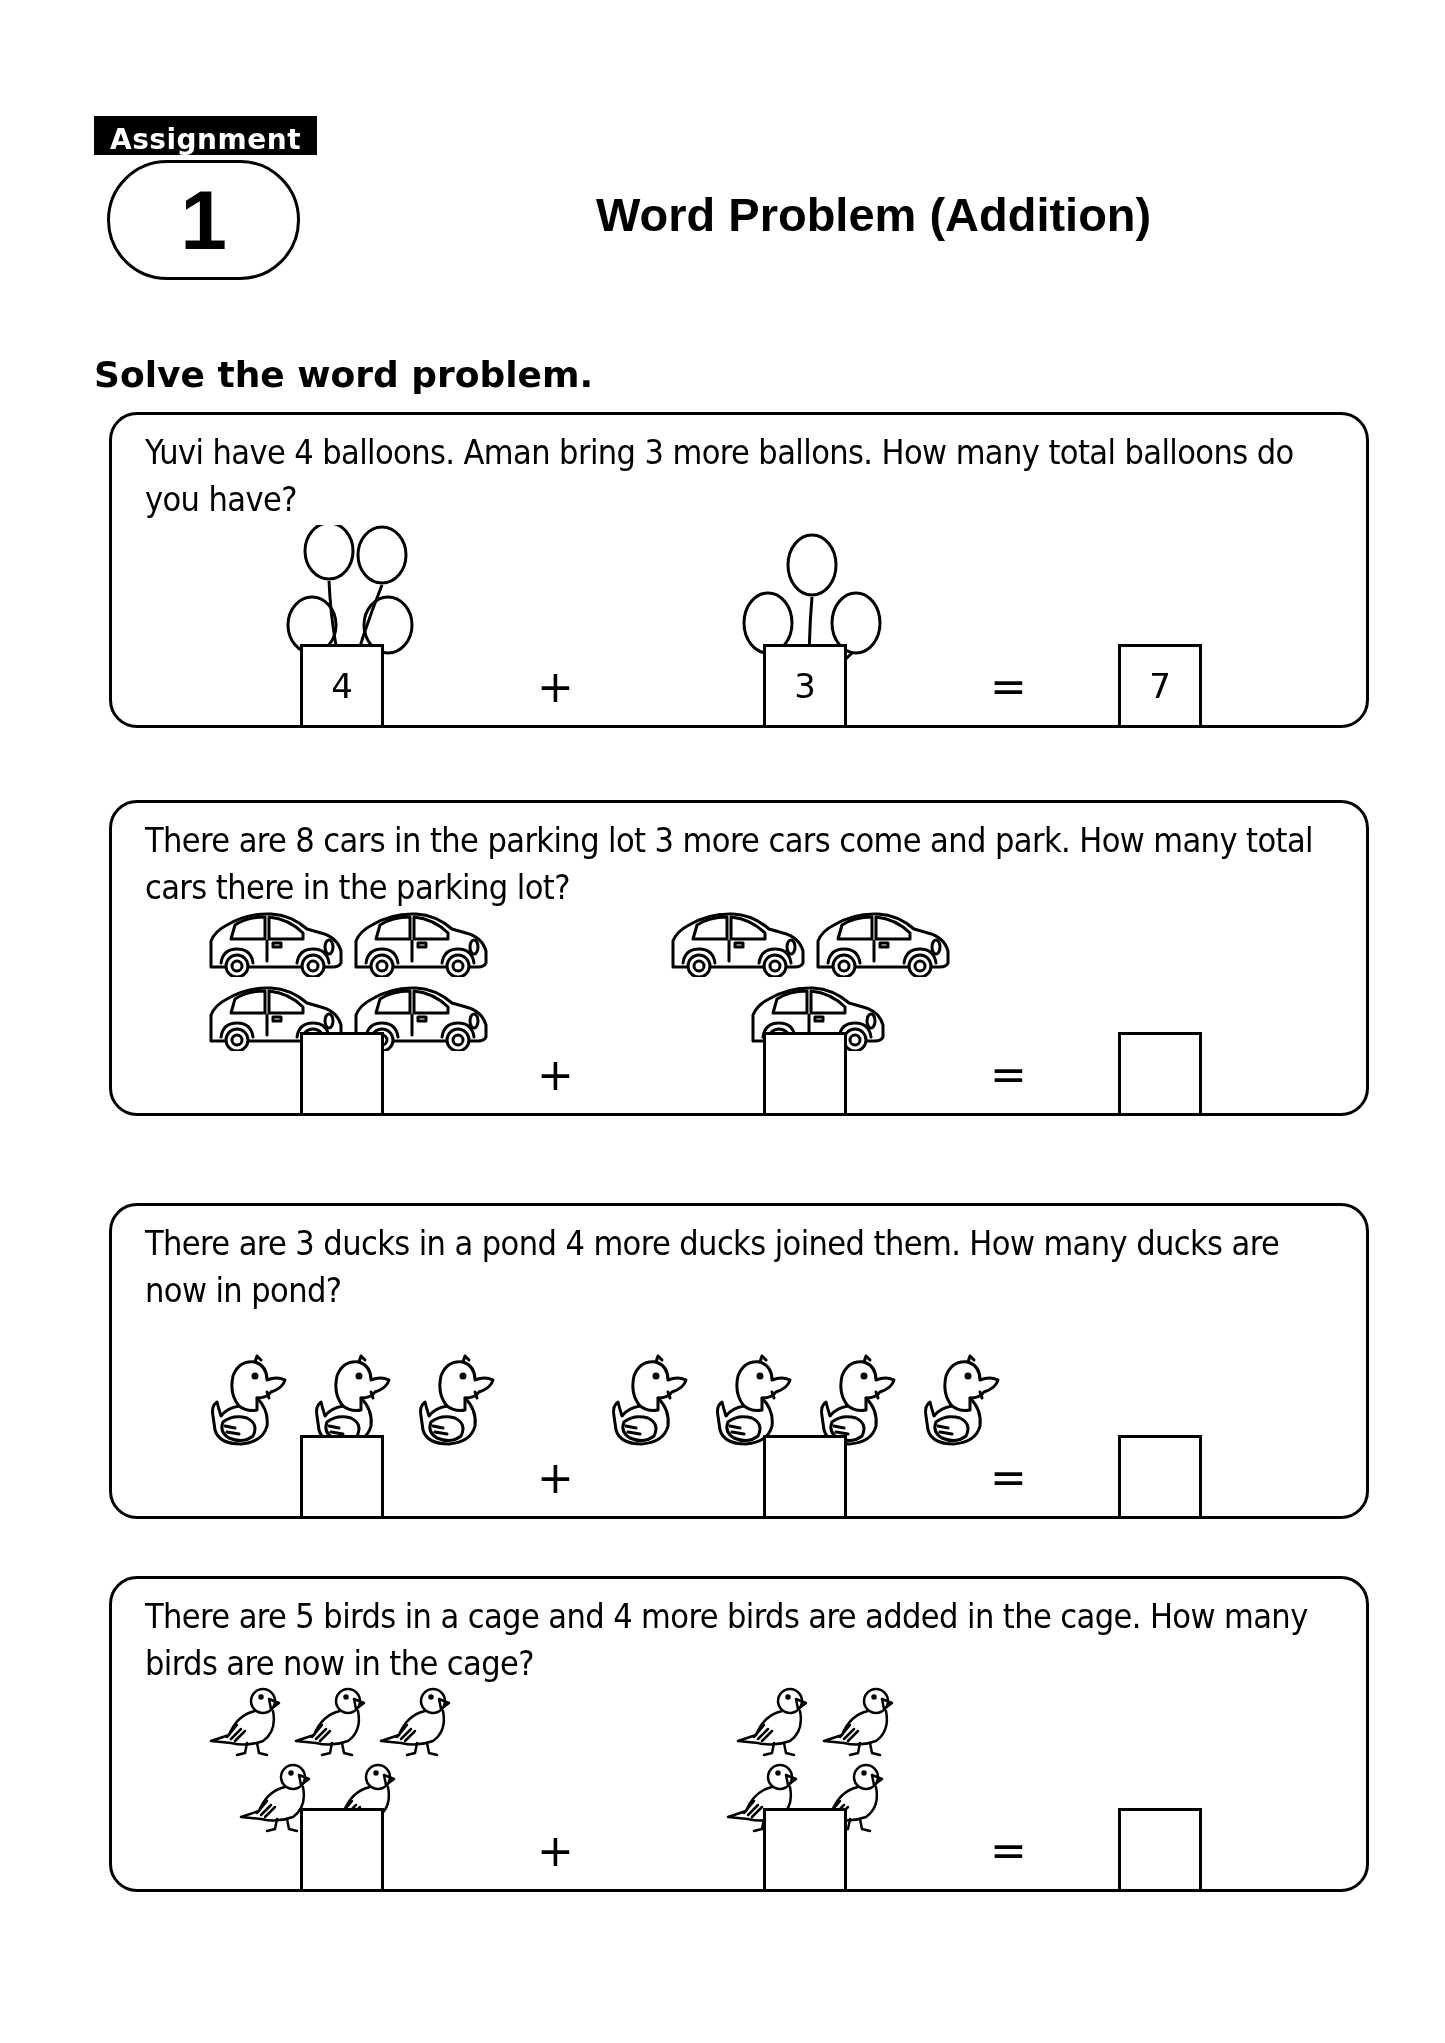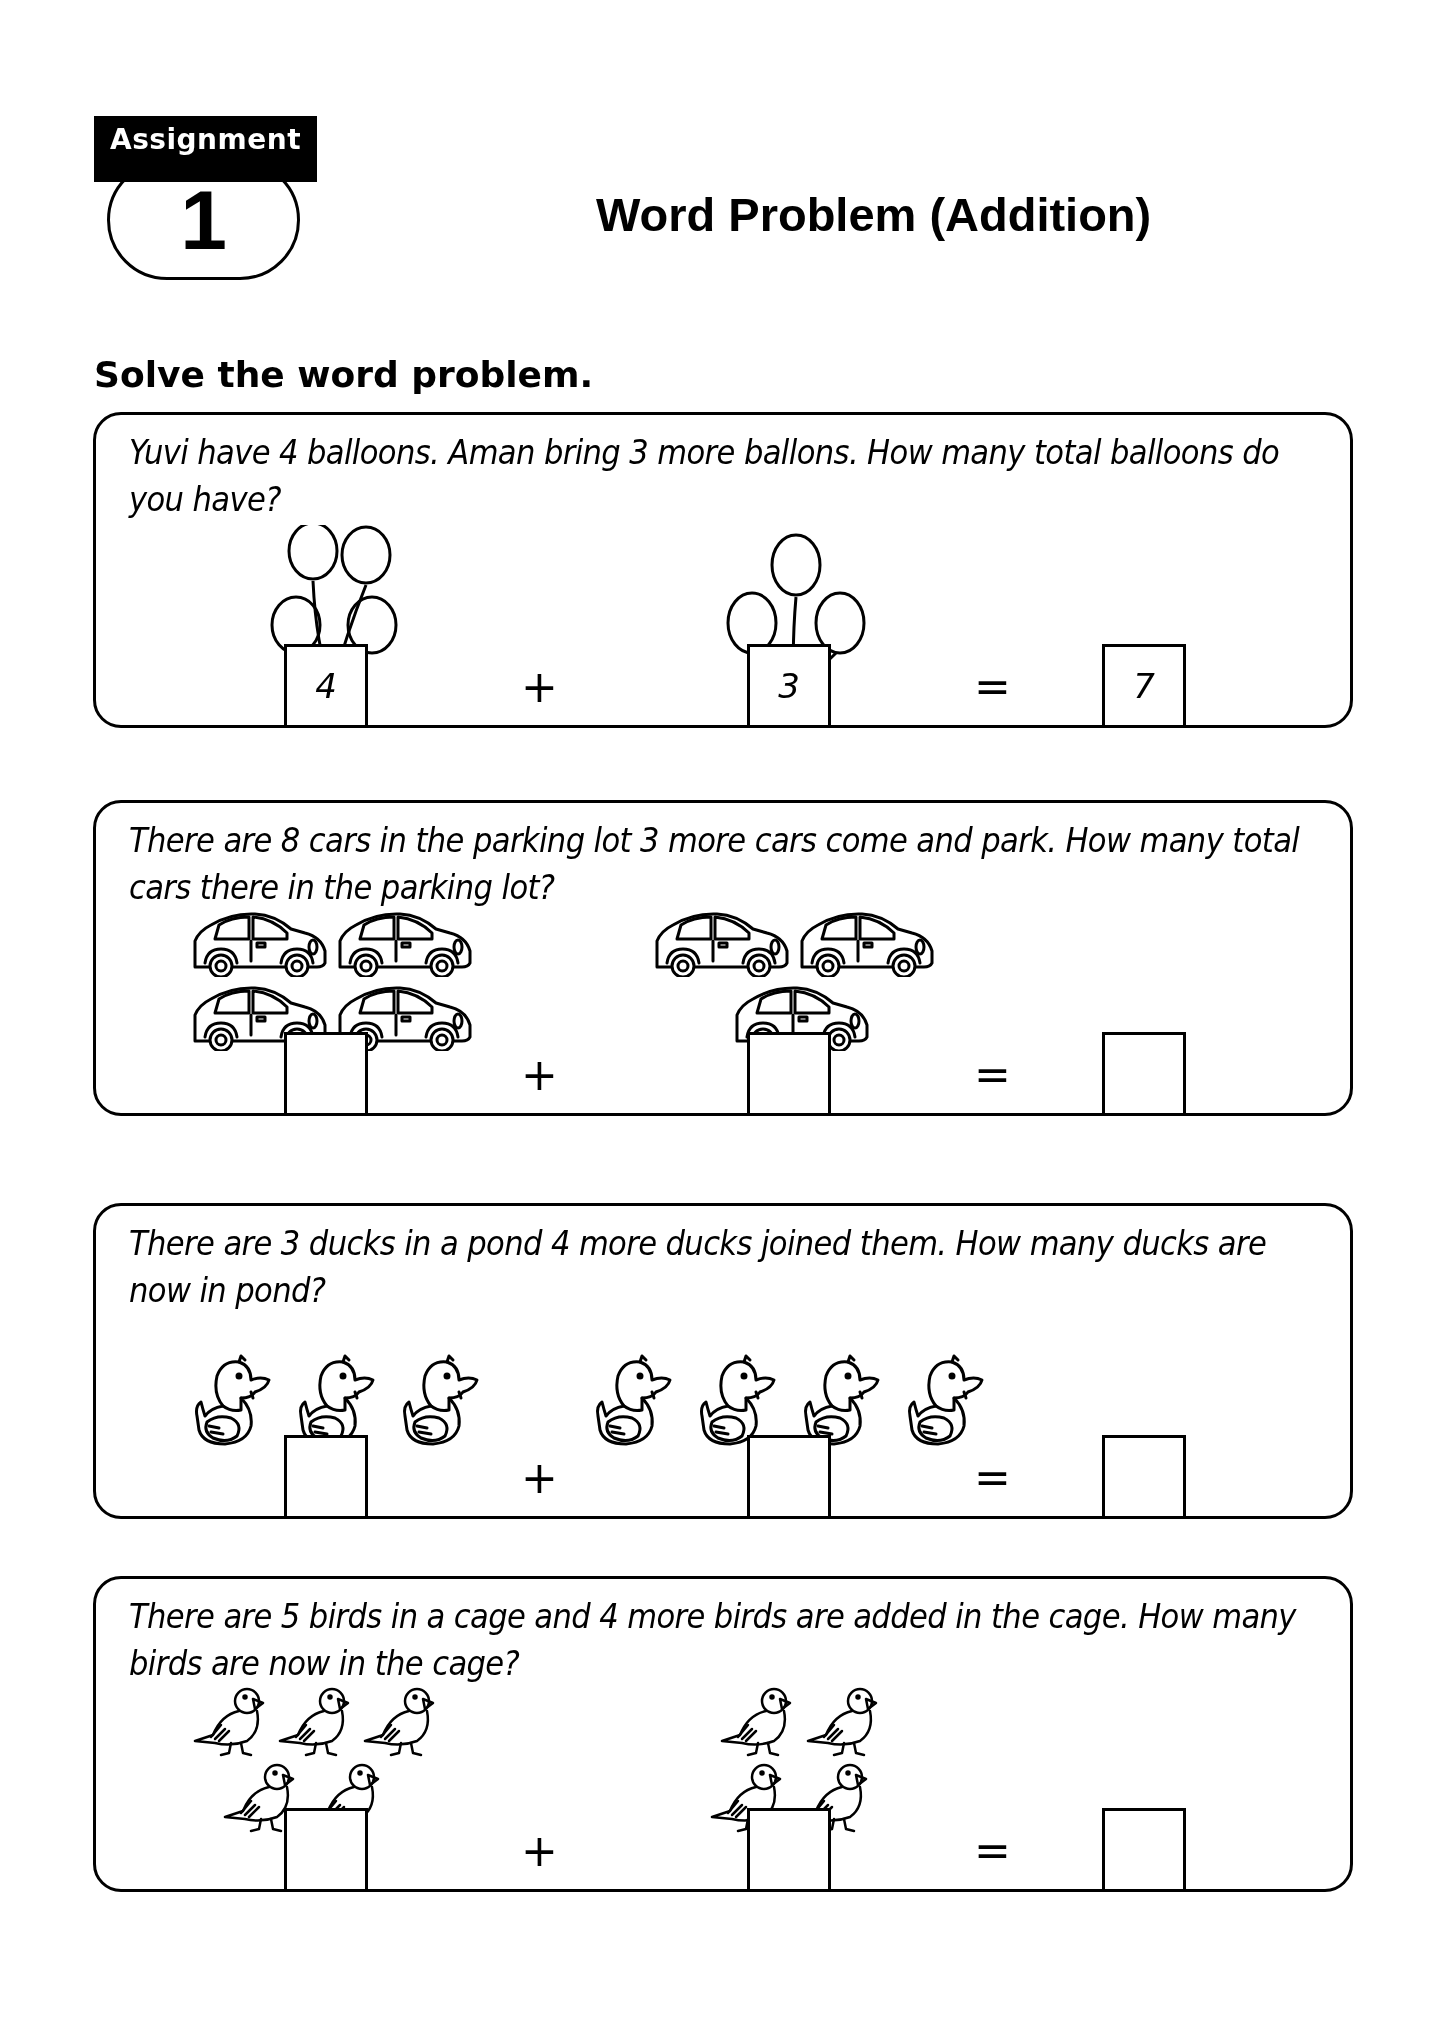--- a/index.html
+++ b/index.html
@@ -1,27 +1,27 @@
 <!DOCTYPE html>
 <html><head>
 <meta charset="utf-8">
 <style>
   html, body { margin: 0; padding: 0; background: #ffffff; }
   body { width: 1445px; height: 2043px; position: relative; overflow: hidden; font-family: "Liberation Sans", sans-serif; color: #000; }
 
-  .assign-label { position: absolute; left: 94px; top: 116px; width: 223px; height: 66px; background: #000; color: #fff;
+  .assign-label { position: absolute; left: 94px; top: 116px; width: 223px; height: 39px; background: #000; color: #fff;
     font-family: "DejaVu Sans", sans-serif; font-weight: bold; font-size: 28px; line-height: 48px; text-align: center; letter-spacing: 0.5px; }
   .assign-oval { position: absolute; left: 107px; top: 160px; width: 193px; height: 120px; border: 3px solid #000; border-radius: 60px / 60px; box-sizing: border-box; background: #fff;
     display: flex; align-items: center; justify-content: center; font-family: "Liberation Sans", sans-serif; font-weight: bold; font-size: 84px; z-index: 0; }
   .assign-label { z-index: 1; }
 
   .title { position: absolute; left: 596px; top: 180px; width: 760px; text-align: left; font-weight: bold; font-size: 47px; line-height: 70px; }
   .instruction { position: absolute; left: 94px; top: 318px; font-family: "DejaVu Sans", sans-serif; font-weight: bold; font-size: 36px; line-height: 46px; margin-top: 34px; }
 
-  .card { position: absolute; left: 93px; width: 1260px; height: 316px; border: 3px solid #000; border-radius: 28px; box-sizing: border-box; background: #fff; font-style: italic; }
+  .card { position: absolute; left: 109px; width: 1260px; height: 316px; border: 3px solid #000; border-radius: 28px; box-sizing: border-box; background: #fff; }
   .card .question { position: absolute; left: 33px; top: 14px; width: 1200px; font-family: "DejaVu Sans Condensed", "DejaVu Sans", sans-serif; font-stretch: condensed; font-size: 34px; line-height: 47px; letter-spacing: -0.6px; }
   .card .pics { position: absolute; left: 0; top: 0; width: 100%; height: 100%; pointer-events: none; }
   .box { position: absolute; width: 84px; height: 84px; bottom: -3px; border: 3px solid #000; box-sizing: border-box; background: #fff;
     display: flex; align-items: center; justify-content: center; font-family: "DejaVu Sans", sans-serif; font-size: 34px; }
   .box.b1 { left: 188px; } .box.b2 { left: 651px; } .box.b3 { left: 1006px; }
   .op { position: absolute; bottom: 8px; font-family: "DejaVu Sans", sans-serif; font-size: 44px; line-height: 60px; }
   .op.plus { left: 425px; } .op.eq { left: 878px; }
   .pics svg { position: absolute; }
 </style>
 </head>

